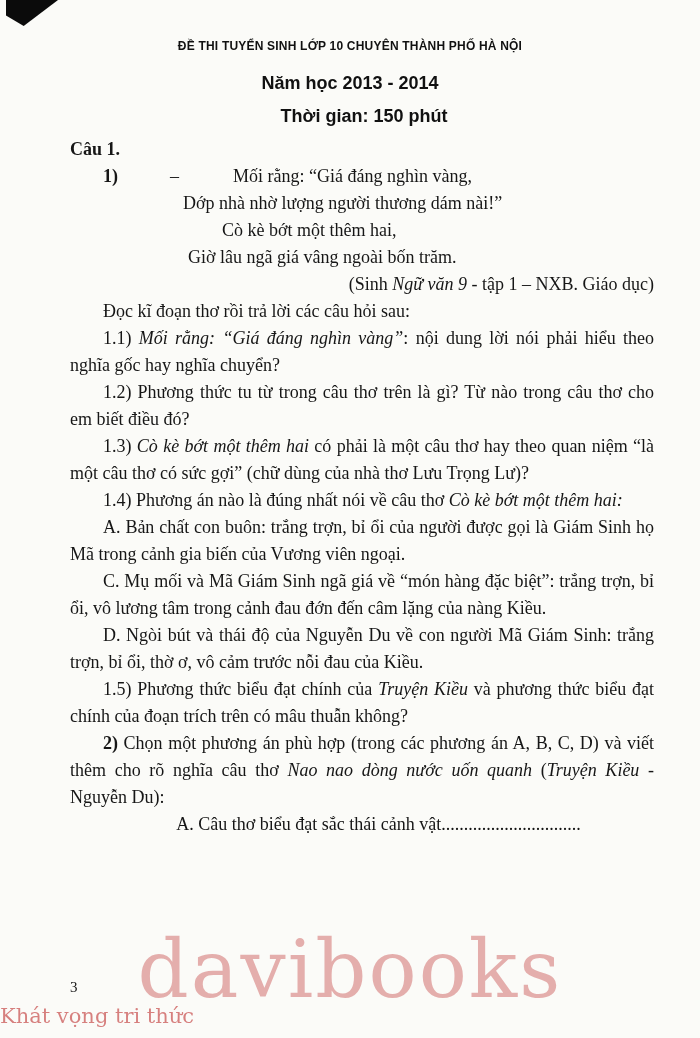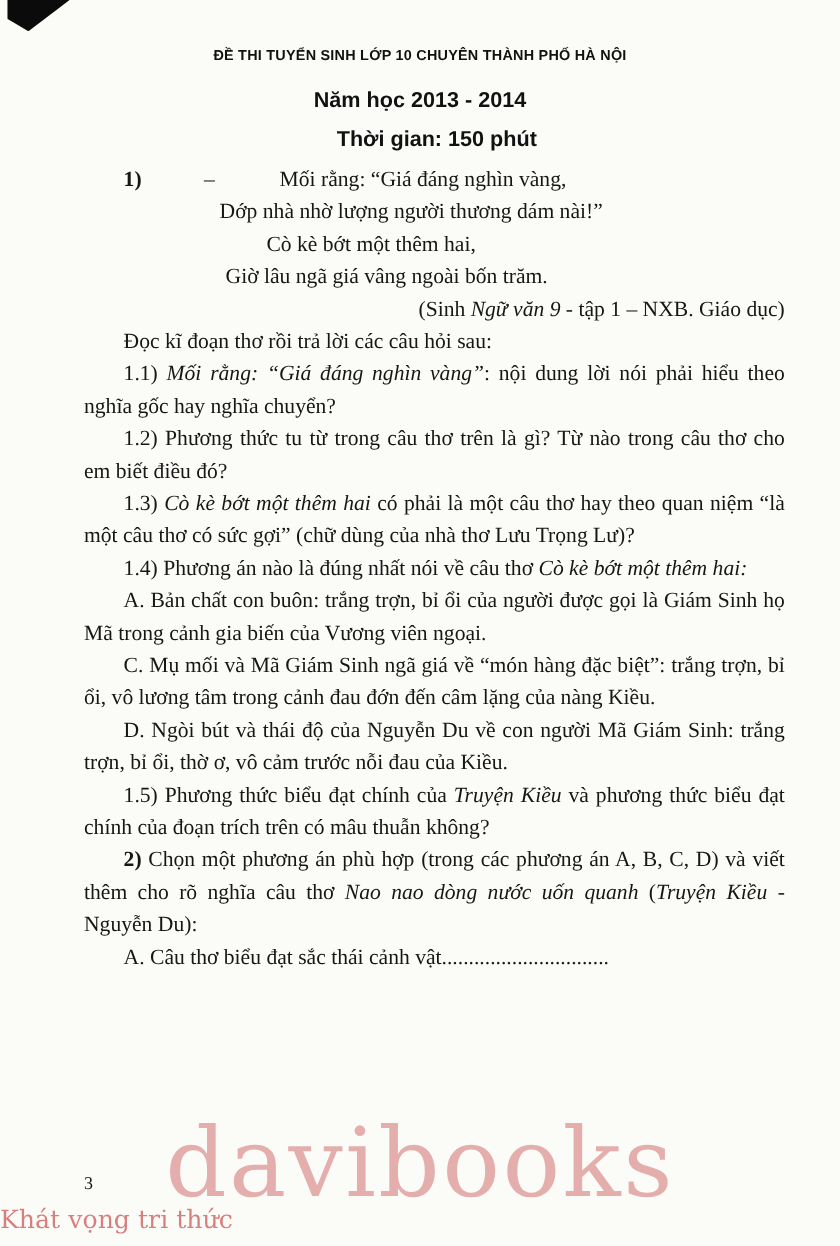--- a/index.html
+++ b/index.html
@@ -58,21 +58,21 @@
   .q-heading{font-weight:bold;text-align:left;}
 
   .poem{position:relative;text-align:left;}
   .poem-row{position:relative;}
   .poem-marker{position:absolute;left:33px;top:0;font-weight:bold;font-style:normal;}
   .poem-dash{position:absolute;left:100px;top:0;font-style:normal;}
   .poem-line{}
   .poem-source{text-align:right;}
 
   .para{text-indent:33px;}
-  .para.last{text-align:left;}
+  .para.last{text-align:center;}
 
   .footer{
     position:absolute;left:70px;right:46px;bottom:42px;
     display:flex;justify-content:space-between;align-items:baseline;
     z-index:1;
   }
   .footer-text{font-size:12.5px;color:#222;}
   .page-number{font-size:15px;color:#161616;}
 </style>
 </head>
@@ -88,20 +88,21 @@
 <div class="page-content">
 
   <div class="header">
     <div class="exam-title">ĐỀ THI TUYỂN SINH LỚP 10 CHUYÊN THÀNH PHỐ HÀ NỘI</div>
     <div class="exam-year">Năm học 2013 - 2014</div>
     <div class="exam-duration">Thời gian: 150 phút</div>
   </div>
 
   <div class="content">
 
+    <div class="q-heading">Câu 1.</div>
 
     <div class="poem">
       <div class="poem-row">
         <span class="poem-marker">1)</span>
         <span class="poem-dash">–</span>
         <div class="poem-line" style="margin-left:163px">Mối rằng: “Giá đáng nghìn vàng,</div>
       </div>
       <div class="poem-line" style="margin-left:113px">Dớp nhà nhờ lượng người thương dám nài!”</div>
       <div class="poem-line" style="margin-left:152px">Cò kè bớt một thêm hai,</div>
       <div class="poem-line" style="margin-left:118px">Giờ lâu ngã giá vâng ngoài bốn trăm.</div>

